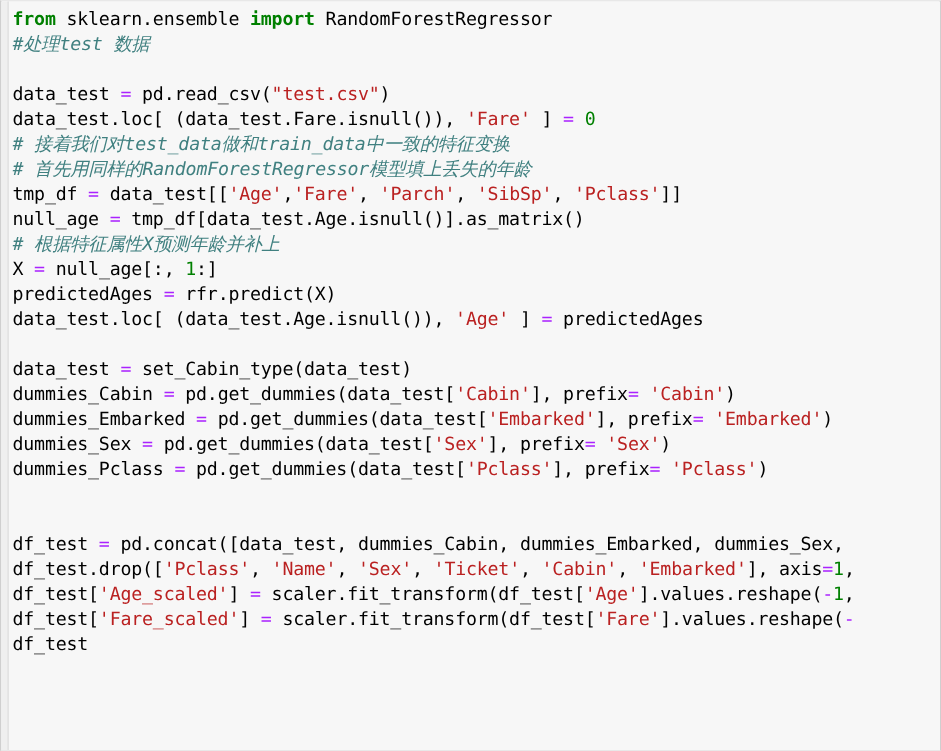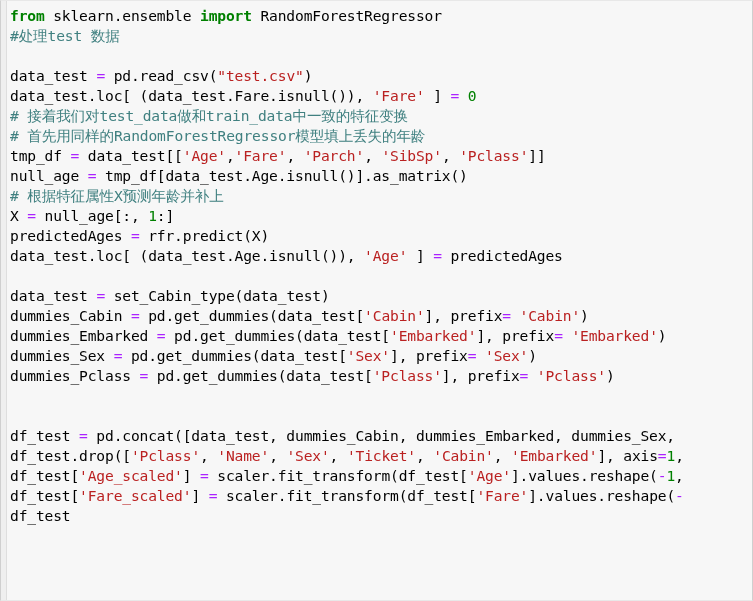--- a/index.html
+++ b/index.html
@@ -43,21 +43,21 @@
     line-height: 20px;
     letter-spacing: -0.15px;
     color: #000000;
   }
   .ln {
     height: 20px;
     white-space: pre;
     overflow: hidden;
   }
   .kw   { color: #008000; font-weight: bold; }
-  .cm   { color: #408080; }
+  .cm   { color: #408080; font-style: italic; }
   .str  { color: #ba2121; }
   .num  { color: #008000; }
   .op   { color: #aa22ff; }
   .pl   { color: #000000; }
 </style>
 </head>
 <body>
 
 <div id="cell" style="background: rgb(247, 247, 247); border-left-color: rgb(207, 207, 207); border-right-color: rgb(207, 207, 207);">
   <div id="gutter" style="background: rgb(239, 239, 239);"></div>

